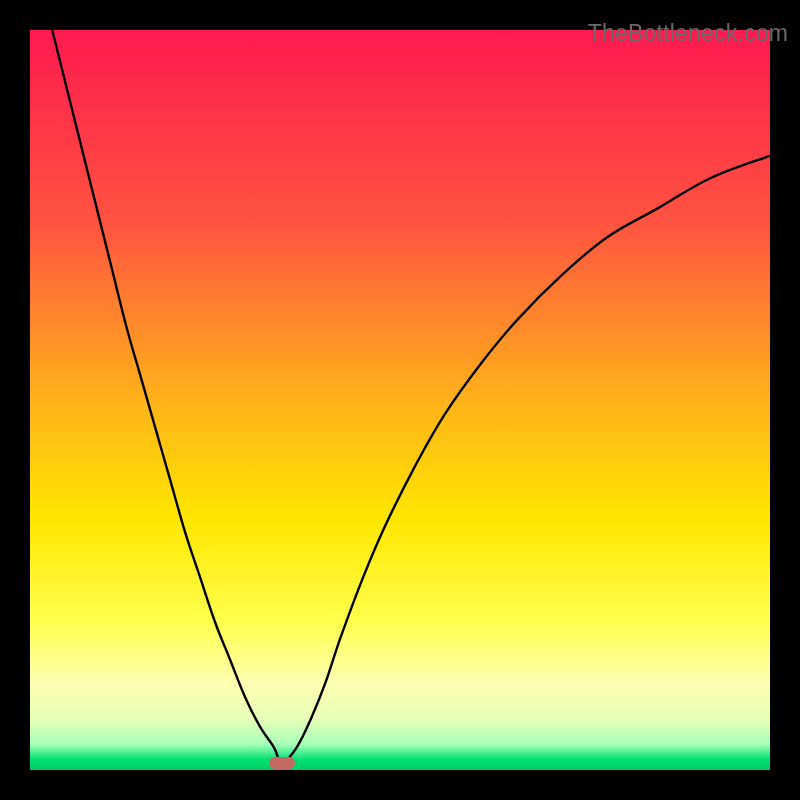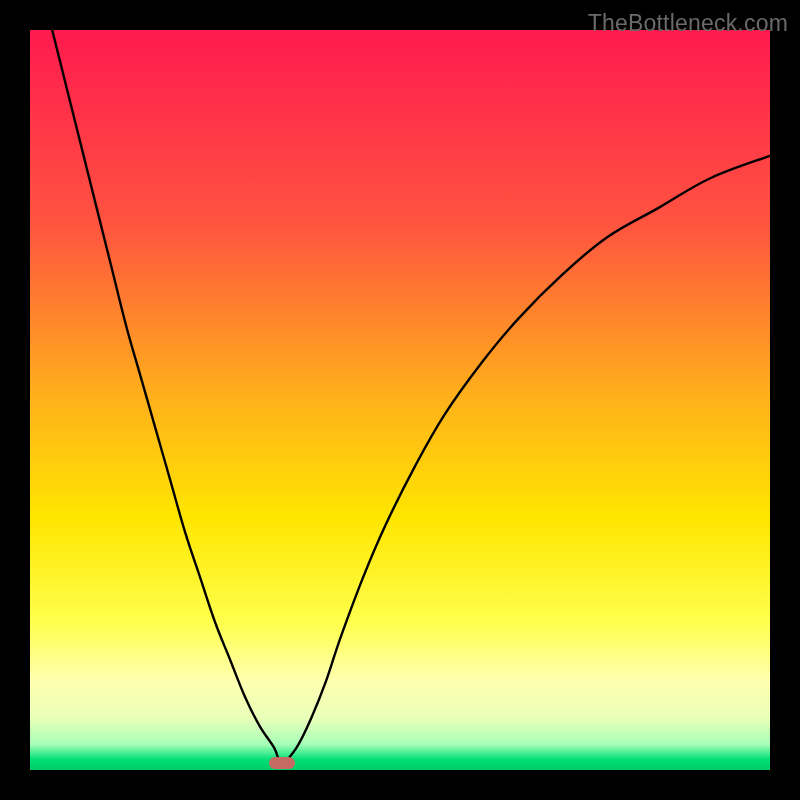--- a/index.html
+++ b/index.html
@@ -40,21 +40,21 @@
     transform: translate(-50%, -50%);
   }
   .curve {
     position: absolute;
     left: 0; top: 0;
     width: 740px;
     height: 740px;
   }
   .watermark {
     position: absolute;
-    top: 10px;
+    top: 20px;
     right: 12px;
     color: #6a6a6a;
     font-size: 23px;
     font-weight: 400;
     letter-spacing: 0.2px;
   }
 </style>
 </head>
 <body>
 

